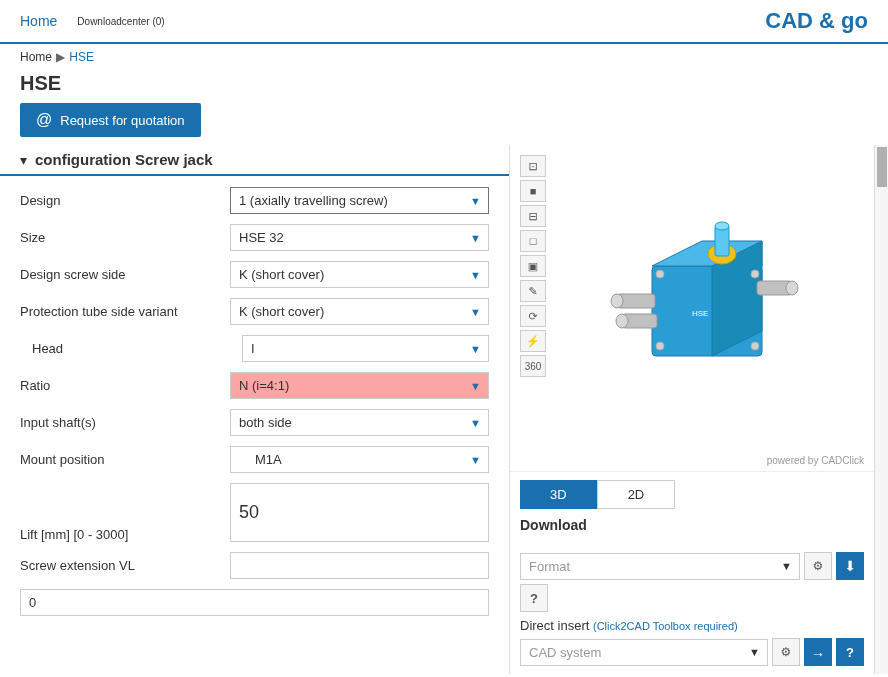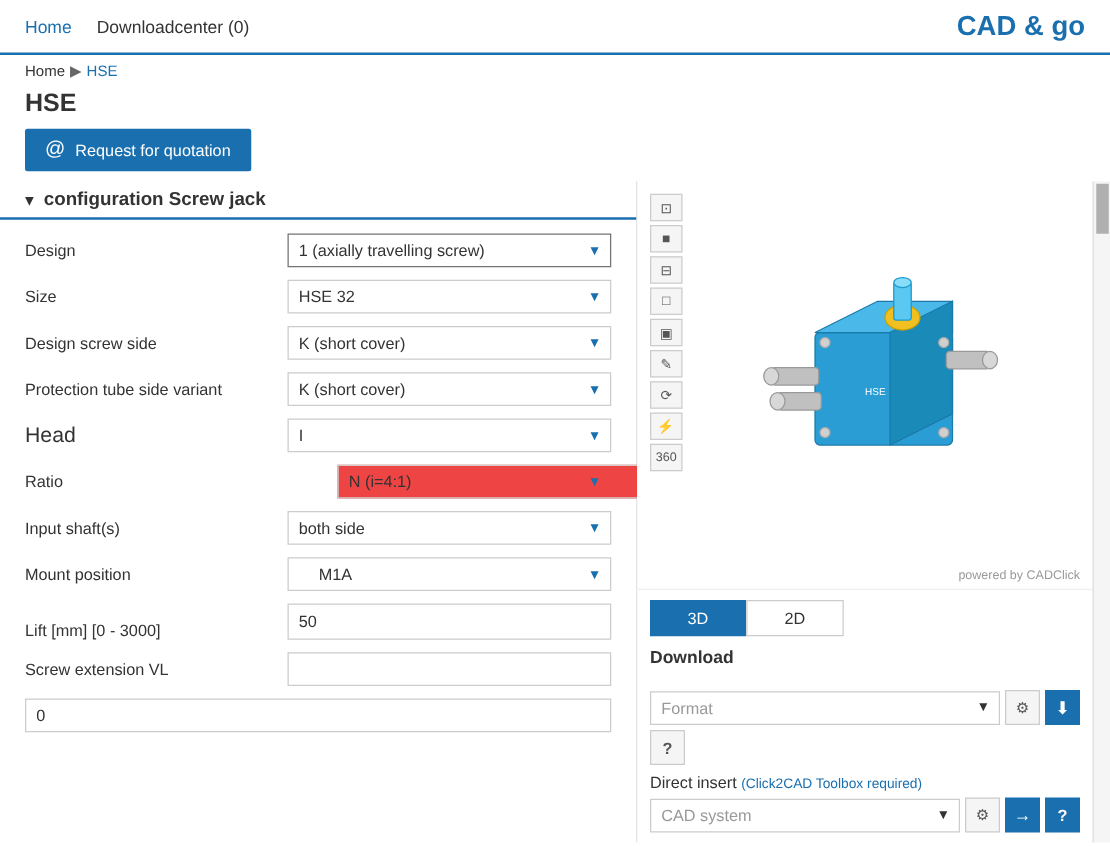--- a/index.html
+++ b/index.html
@@ -4,21 +4,21 @@
   <style>
     * { box-sizing: border-box; margin: 0; padding: 0; }
     body { font-family: Arial, sans-serif; font-size: 13px; color: #333; background: #fff; width: 888px; height: 677px; overflow: hidden; }
   </style>
 </head>
 <body>
 
 <div style="display:flex; align-items:center; justify-content:space-between; padding:8px 20px; border-bottom:2px solid #1a6faf;">
   <div style="display:flex; gap:20px; align-items:center;">
     <a href="#" style="text-decoration:none; color:#1a6faf; font-size:14px;">Home</a>
-    <a href="#" style="text-decoration:none; color:#333; font-size:14px;">Downloadcenter (0)</a>
+    <a href="#" style="text-decoration:none; color:#333; font-size:10px;">Downloadcenter (0)</a>
   </div>
   <div style="color:#1a6faf; font-size:22px; font-weight:bold;">CAD &amp; go</div>
 </div>
 
 <div style="padding:6px 20px; font-size:12px; display:flex; align-items:center; gap:4px;">
   <a href="#" style="text-decoration:none; color:#333;">Home</a>
   <span style="color:#666;">▶</span>
   <a href="#" style="text-decoration:none; color:#1a6faf;">HSE</a>
 </div>
 
@@ -76,35 +76,35 @@
       <div style="flex:1; position:relative;">
         <select style="width:100%; padding:5px 28px 5px 8px; border:1px solid #ccc; background:#fff; font-size:13px; appearance:none; cursor:pointer; color:#333;">
           <option>K (short cover)</option>
           <option>L (long cover)</option>
         </select>
         <span style="position:absolute; right:8px; top:50%; transform:translateY(-50%); pointer-events:none; color:#1a6faf; font-size:11px;">▼</span>
       </div>
     </div>
 
     <div style="display:flex; align-items:center; padding:5px 20px; min-height:34px;">
-      <label style="width:210px; font-size:17px; flex-shrink:0;">Head</label>
+      <label style="width:210px; font-size:13px; flex-shrink:0;margin-left:12px;">Head</label>
       <div style="flex:1; position:relative;">
         <select style="width:100%; padding:5px 28px 5px 8px; border:1px solid #ccc; background:#fff; font-size:13px; appearance:none; cursor:pointer; color:#333;">
           <option>I</option>
           <option>II</option>
           <option>III</option>
         </select>
         <span style="position:absolute; right:8px; top:50%; transform:translateY(-50%); pointer-events:none; color:#1a6faf; font-size:11px;">▼</span>
       </div>
     </div>
 
     <div style="display:flex; align-items:center; padding:5px 20px; min-height:34px;">
       <label style="width:210px; font-size:13px; flex-shrink:0;">Ratio</label>
       <div style="flex:1; position:relative;">
-        <select style="width:100%; padding:5px 28px 5px 8px; border:1px solid #ccc; background:#ef4444; font-size:13px; appearance:none; cursor:pointer; color:#333;margin-left:40px;">
+        <select style="width:100%; padding:5px 28px 5px 8px; border:1px solid #ccc; background:#fca5a5; font-size:13px; appearance:none; cursor:pointer; color:#333;">
           <option>N (i=4:1)</option>
           <option>S (i=8:1)</option>
         </select>
         <span style="position:absolute; right:8px; top:50%; transform:translateY(-50%); pointer-events:none; color:#1a6faf; font-size:11px;">▼</span>
       </div>
     </div>
 
     <div style="display:flex; align-items:center; padding:5px 20px; min-height:34px;">
       <label style="width:210px; font-size:13px; flex-shrink:0;">Input shaft(s)</label>
       <div style="flex:1; position:relative;">
@@ -124,21 +124,21 @@
           <option>M1A</option>
           <option>M1B</option>
           <option>M2A</option>
         </select>
         <span style="position:absolute; right:8px; top:50%; transform:translateY(-50%); pointer-events:none; color:#1a6faf; font-size:11px;">▼</span>
       </div>
     </div>
 
     <div style="display:flex; align-items:flex-end; padding:5px 20px; min-height:34px;">
       <label style="width:210px; font-size:13px; flex-shrink:0;">Lift [mm] [0 - 3000]</label>
-      <input type="text" value="50" style="flex: 1 1 0%; padding: 6px 8px; border: 1px solid rgb(204, 204, 204); font-size: 13px; color: rgb(51, 51, 51);">
+      <input type="text" value="50" style="flex: 1 1 0%; padding: 18px 8px; border: 1px solid rgb(204, 204, 204); font-size: 18px; color: rgb(51, 51, 51);">
     </div>
 
     <div style="display:flex; align-items:center; padding:5px 20px; min-height:34px;">
       <label style="width:210px; font-size:13px; flex-shrink:0;">Screw extension VL</label>
       <input type="text" value="" style="flex: 1 1 0%; padding: 5px 8px; border: 1px solid rgb(204, 204, 204); font-size: 13px; color: rgb(51, 51, 51);">
     </div>
 
     <div style="display:flex; align-items:center; padding:5px 20px; min-height:34px;">
       <input type="text" value="0" style="flex: 1 1 0%; padding: 5px 8px; border: 1px solid rgb(204, 204, 204); font-size: 13px; color: rgb(51, 51, 51);">
     </div>

